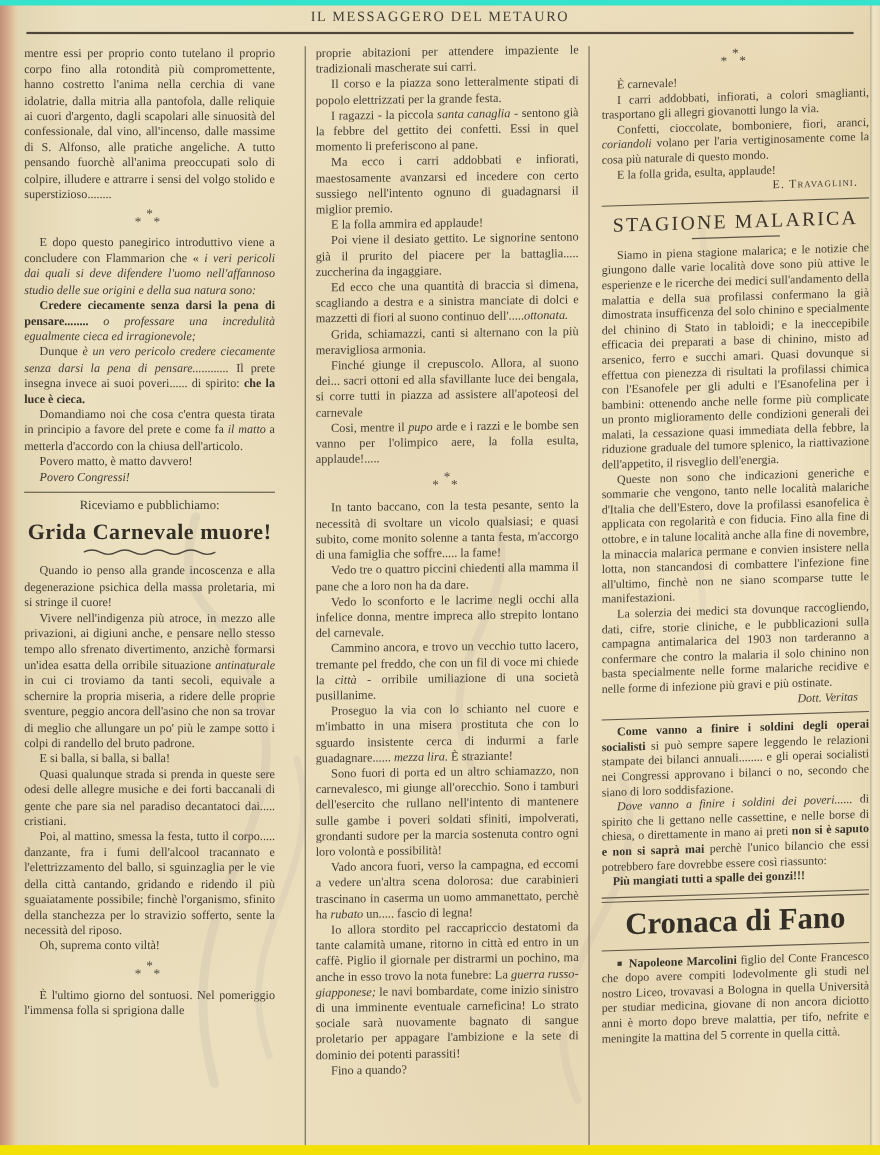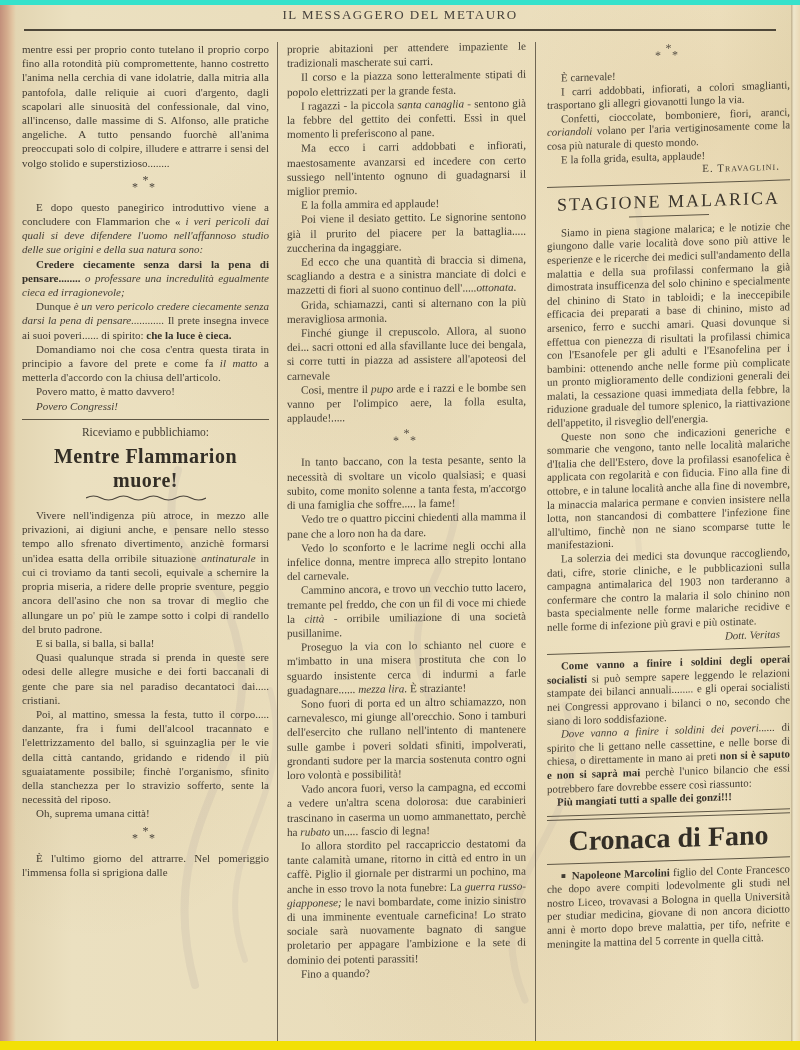--- a/index.html
+++ b/index.html
@@ -17,21 +17,21 @@
   .edge-bottom{position:absolute;bottom:0;left:0;right:0;height:9px;background:#f2e006;z-index:6;}
   .edge-left{position:absolute;top:0;bottom:0;left:0;width:16px;z-index:5;
     background:linear-gradient(90deg,#c2907b 0%,#d4ac8d 45%,#e2c7a4 80%,rgba(226,199,164,0) 100%);}
   .edge-right{position:absolute;top:0;bottom:0;right:0;width:9px;z-index:5;
     background:linear-gradient(90deg,rgba(120,100,70,.35) 0%,#efe6cb 30%,#ead9b6 100%);}
   .masthead{position:absolute;top:7px;left:0;right:0;text-align:center;z-index:2;}
   .masthead-title{font-size:13px;letter-spacing:1.5px;color:#45403a;}
   .masthead-rule{width:752px;margin:6px auto 0;border-top:2px solid #4e4739;}
   .columns{position:absolute;top:42px;left:22px;right:10px;bottom:9px;display:flex;z-index:2;}
   .col{box-sizing:border-box;}
-  .col1{width:256px;padding-right:8px;border-right:1px solid #6f6654;}
+  .col1{width:256px;padding-right:27px;border-right:1px solid #6f6654;}
   .col2{width:258px;padding:0 9px;border-right:1px solid #6f6654;}
   .col3{flex:1;padding-left:11px;}
   .col p{margin:0;text-align:justify;text-indent:14px;}
   .col1 p{font-size:11px;line-height:14.2px;}
   .col2 p{font-size:11.2px;line-height:14.2px;}
   .col3 p{font-size:10.9px;line-height:13.6px;}
   p.noind{text-indent:0;}
   .it{font-style:italic;}
   .bd{font-weight:bold;color:#37322a;}
   .star-sep{text-align:center;color:#4a443c;font-size:12px;line-height:7px;margin:7px 0 9px;}
@@ -73,34 +73,35 @@
         <div class="pair">* *</div>
       </div>
       <p><span>E dopo questo panegirico introduttivo viene a concludere con Flammarion che « </span><span class="it">i veri pericoli dai quali si deve difendere l'uomo nell'affannoso studio delle sue origini e della sua natura sono:</span></p>
       <p><span class="bd">Credere ciecamente senza darsi la pena di pensare........</span><span class="it"> o professare una incredulità egualmente cieca ed irragionevole;</span></p>
       <p><span>Dunque </span><span class="it">è un vero pericolo credere ciecamente senza darsi la pena di pensare............</span><span> Il prete insegna invece ai suoi poveri...... di spirito: </span><span class="bd">che la luce è cieca.</span></p>
       <p><span>Domandiamo noi che cosa c'entra questa tirata in principio a favore del prete e come fa </span><span class="it">il matto</span><span> a metterla d'accordo con la chiusa dell'articolo.</span></p>
       <p>Povero matto, è matto davvero!</p>
       <p class="it">Povero Congressi!</p>
       <div class="rule"></div>
       <p class="kicker">Riceviamo e pubblichiamo:</p>
-      <p class="headline1">Mentre Flammarion muore!</p>
+      <p class="headline1">Grida Carnevale muore!</p>
       <svg class="squiggle" width="120" height="8" viewBox="0 0 120 8">
           <path d="M0 4 Q 7.5 0 15 4 T 30 4 T 45 4 T 60 4 T 75 4 T 90 4 T 105 4 T 120 4" stroke="#4a443c" stroke-width="1.2" fill="none"></path>
         </svg>
+      <p>Quando io penso alla grande incoscenza e alla degenerazione psichica della massa proletaria, mi si stringe il cuore!</p>
       <p><span>Vivere nell'indigenza più atroce, in mezzo alle privazioni, ai digiuni anche, e pensare nello stesso tempo allo sfrenato divertimento, anzichè formarsi un'idea esatta della orribile situazione </span><span class="it">antinaturale</span><span> in cui ci troviamo da tanti secoli, equivale a schernire la propria miseria, a ridere delle proprie sventure, peggio ancora dell'asino che non sa trovar di meglio che allungare un po' più le zampe sotto i colpi di randello del bruto padrone.</span></p>
       <p>E si balla, si balla, si balla!</p>
       <p>Quasi qualunque strada si prenda in queste sere odesi delle allegre musiche e dei forti baccanali di gente che pare sia nel paradiso decantatoci dai..... cristiani.</p>
       <p>Poi, al mattino, smessa la festa, tutto il corpo..... danzante, fra i fumi dell'alcool tracannato e l'elettrizzamento del ballo, si sguinzaglia per le vie della città cantando, gridando e ridendo il più sguaiatamente possibile; finchè l'organismo, sfinito della stanchezza per lo stravizio sofferto, sente la necessità del riposo.</p>
-      <p>Oh, suprema umana città!</p>
+      <p>Oh, suprema conto viltà!</p>
       <div class="star-sep">
         <div>*</div>
         <div class="pair">* *</div>
       </div>
-      <p>È l'ultimo giorno del attrarre. Nel pomeriggio l'immensa folla si sprigiona dalle</p>
+      <p>È l'ultimo giorno del sontuosi. Nel pomeriggio l'immensa folla si sprigiona dalle</p>
     </section>
 
     <section class="col col2">
       <div class="skew2">
         <p class="noind">proprie abitazioni per attendere impaziente le tradizionali mascherate sui carri.</p>
         <p>Il corso e la piazza sono letteralmente stipati di popolo elettrizzati per la grande festa.</p>
         <p><span>I ragazzi - la piccola </span><span class="it">santa canaglia</span><span> - sentono già la febbre del gettito dei confetti. Essi in quel momento li preferiscono al pane.</span></p>
         <p>Ma ecco i carri addobbati e infiorati, maestosamente avanzarsi ed incedere con certo sussiego nell'intento ognuno di guadagnarsi il miglior premio.</p>
         <p>E la folla ammira ed applaude!</p>
         <p>Poi viene il desiato gettito. Le signorine sentono già il prurito del piacere per la battaglia..... zuccherina da ingaggiare.</p>

